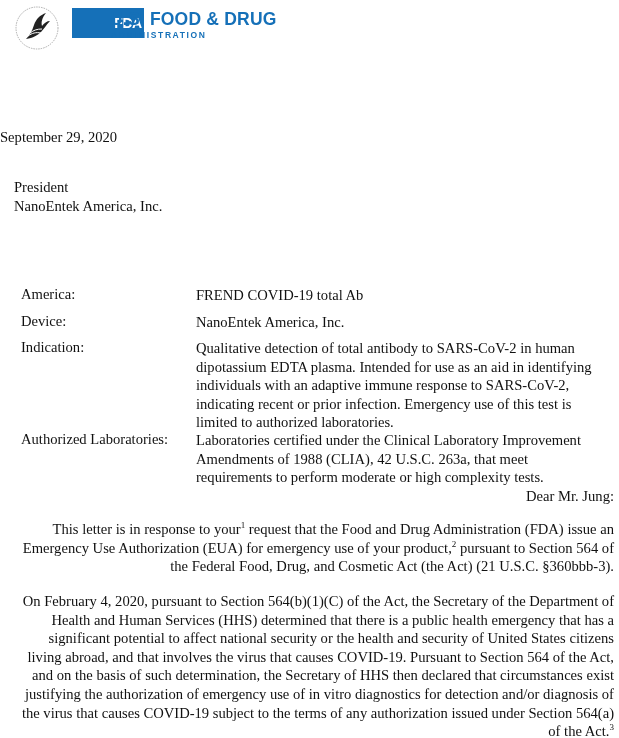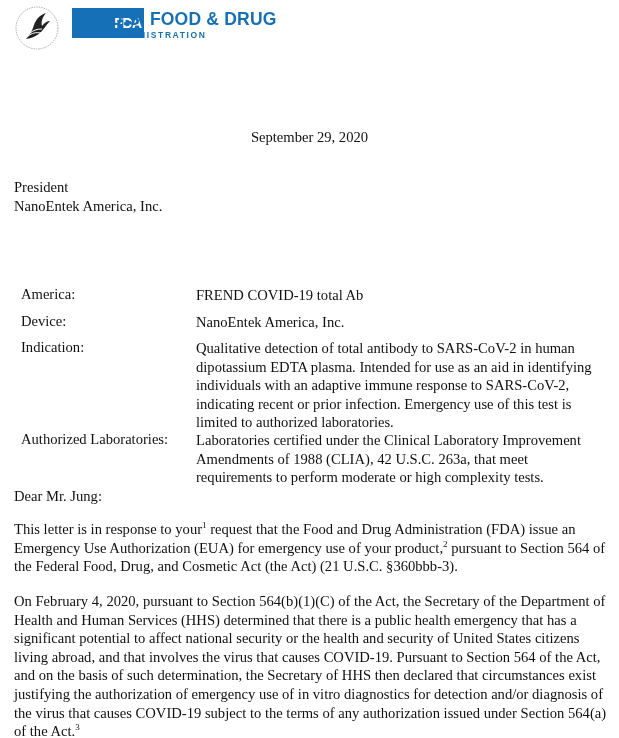--- a/index.html
+++ b/index.html
@@ -8,26 +8,26 @@
     .abs { position: absolute; }
     .header { left: 0; top: 0; width: 619px; height: 55px; }
     .hhs-seal { left: 14px; top: 5px; width: 46px; height: 46px; }
     .fda-box { left: 72px; top: 8px; width: 32px; height: 30px; background: #1570b8;
                color: #fff; font-family: "Liberation Sans", sans-serif; font-weight: bold;
                font-size: 14px; line-height: 30px; text-align: center; letter-spacing: -0.5px; padding-left: 40px; }
     .fda-title { left: 110px; top: 9px; font-family: "Liberation Sans", sans-serif; font-weight: bold;
                  color: #1570b8; font-size: 17.5px; letter-spacing: 0.2px; white-space: nowrap; }
     .fda-sub { left: 111px; top: 30px; font-family: Liberation Sans, sans-serif; font-weight: bold;
                color: #1570b8; font-size: 8.5px; letter-spacing: 1.6px; white-space: nowrap; }
-    .date { left: 0; width: 619px; top: 129px; text-align: center; }
+    .date { left: 0; width: 619px; top: 129px; text-align: left; }
     .addr { left: 14px; top: 178px; line-height: 18.5px; }
     .addr div { white-space: nowrap; }
     .kv-label { left: 21px; white-space: nowrap; }
     .kv-value { left: 196px; width: 405px; line-height: 18.5px; }
-    .para { left: 14px; width: 600px; line-height: 18.6px; }
+    .para { left: 14px; width: 600px; line-height: 18.6px; text-align: right; }
     sup { font-size: 9px; line-height: 0; vertical-align: super; }
   </style>
 </head>
 <body>
 
 <div class="abs header">
   <svg class="abs hhs-seal" viewBox="0 0 46 46">
     <circle cx="23" cy="23" r="21" fill="none" stroke="#999" stroke-width="0.8" stroke-dasharray="1.5 1"></circle>
     <path d="M12 34 C16 30 18 26 20 20 C22 14 26 10 32 8 C28 13 27 17 28 21 C30 18 33 16 36 16 C32 20 30 24 27 27 C24 30 19 33 12 34 Z" fill="#222"></path>
     <path d="M14 31 C18 28 22 27 27 28" stroke="#fff" stroke-width="1" fill="none"></path>

